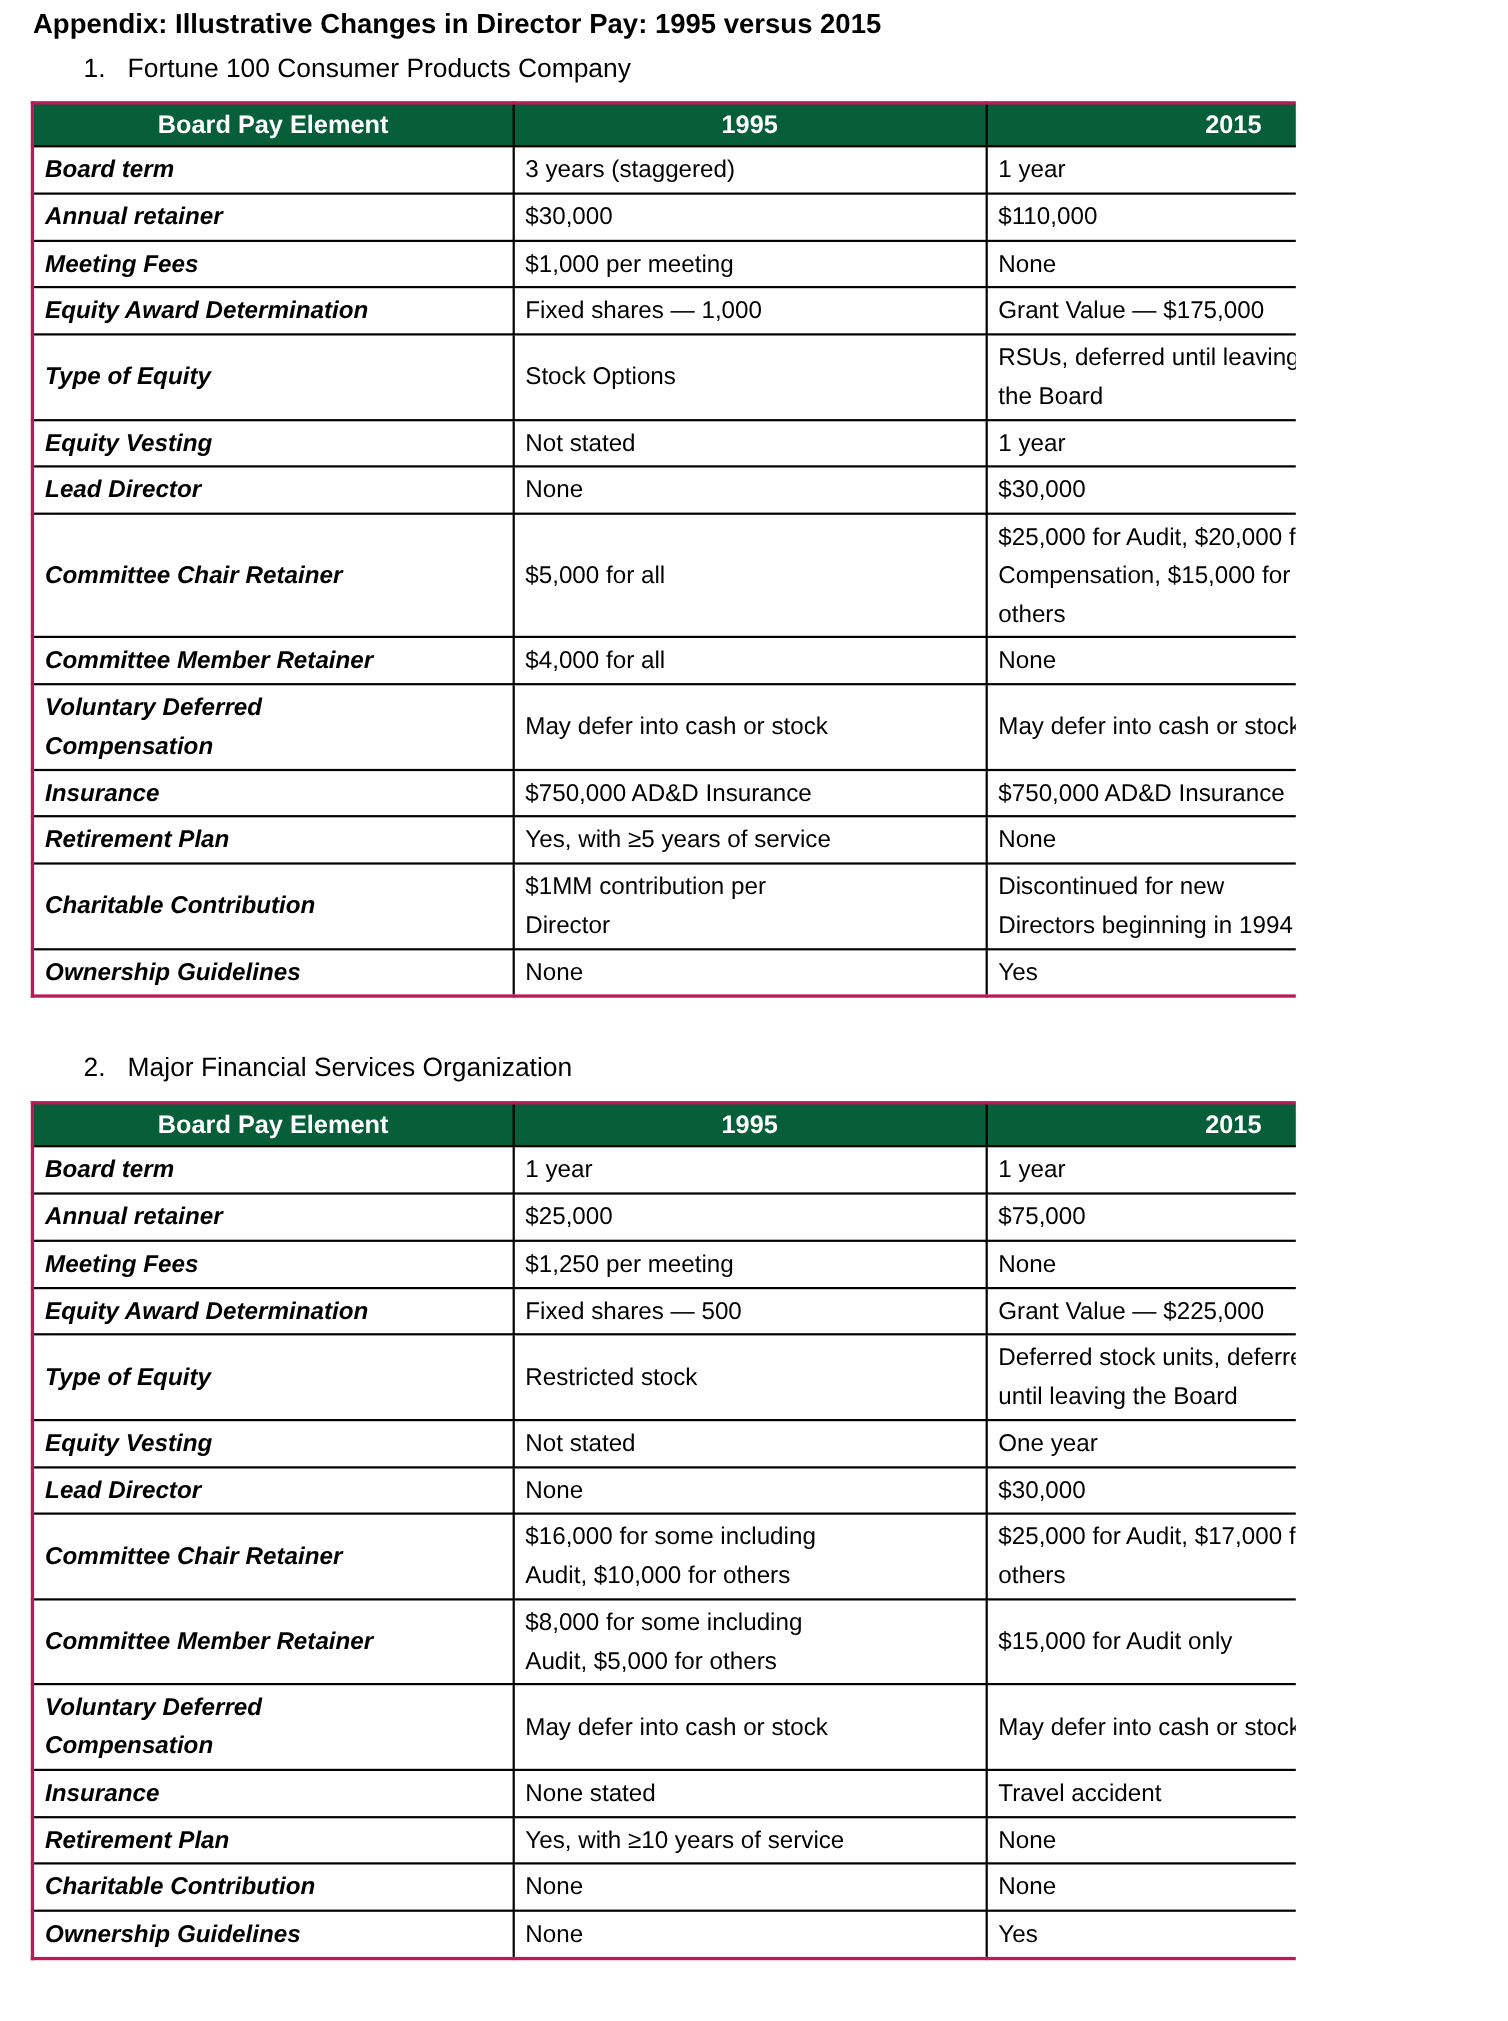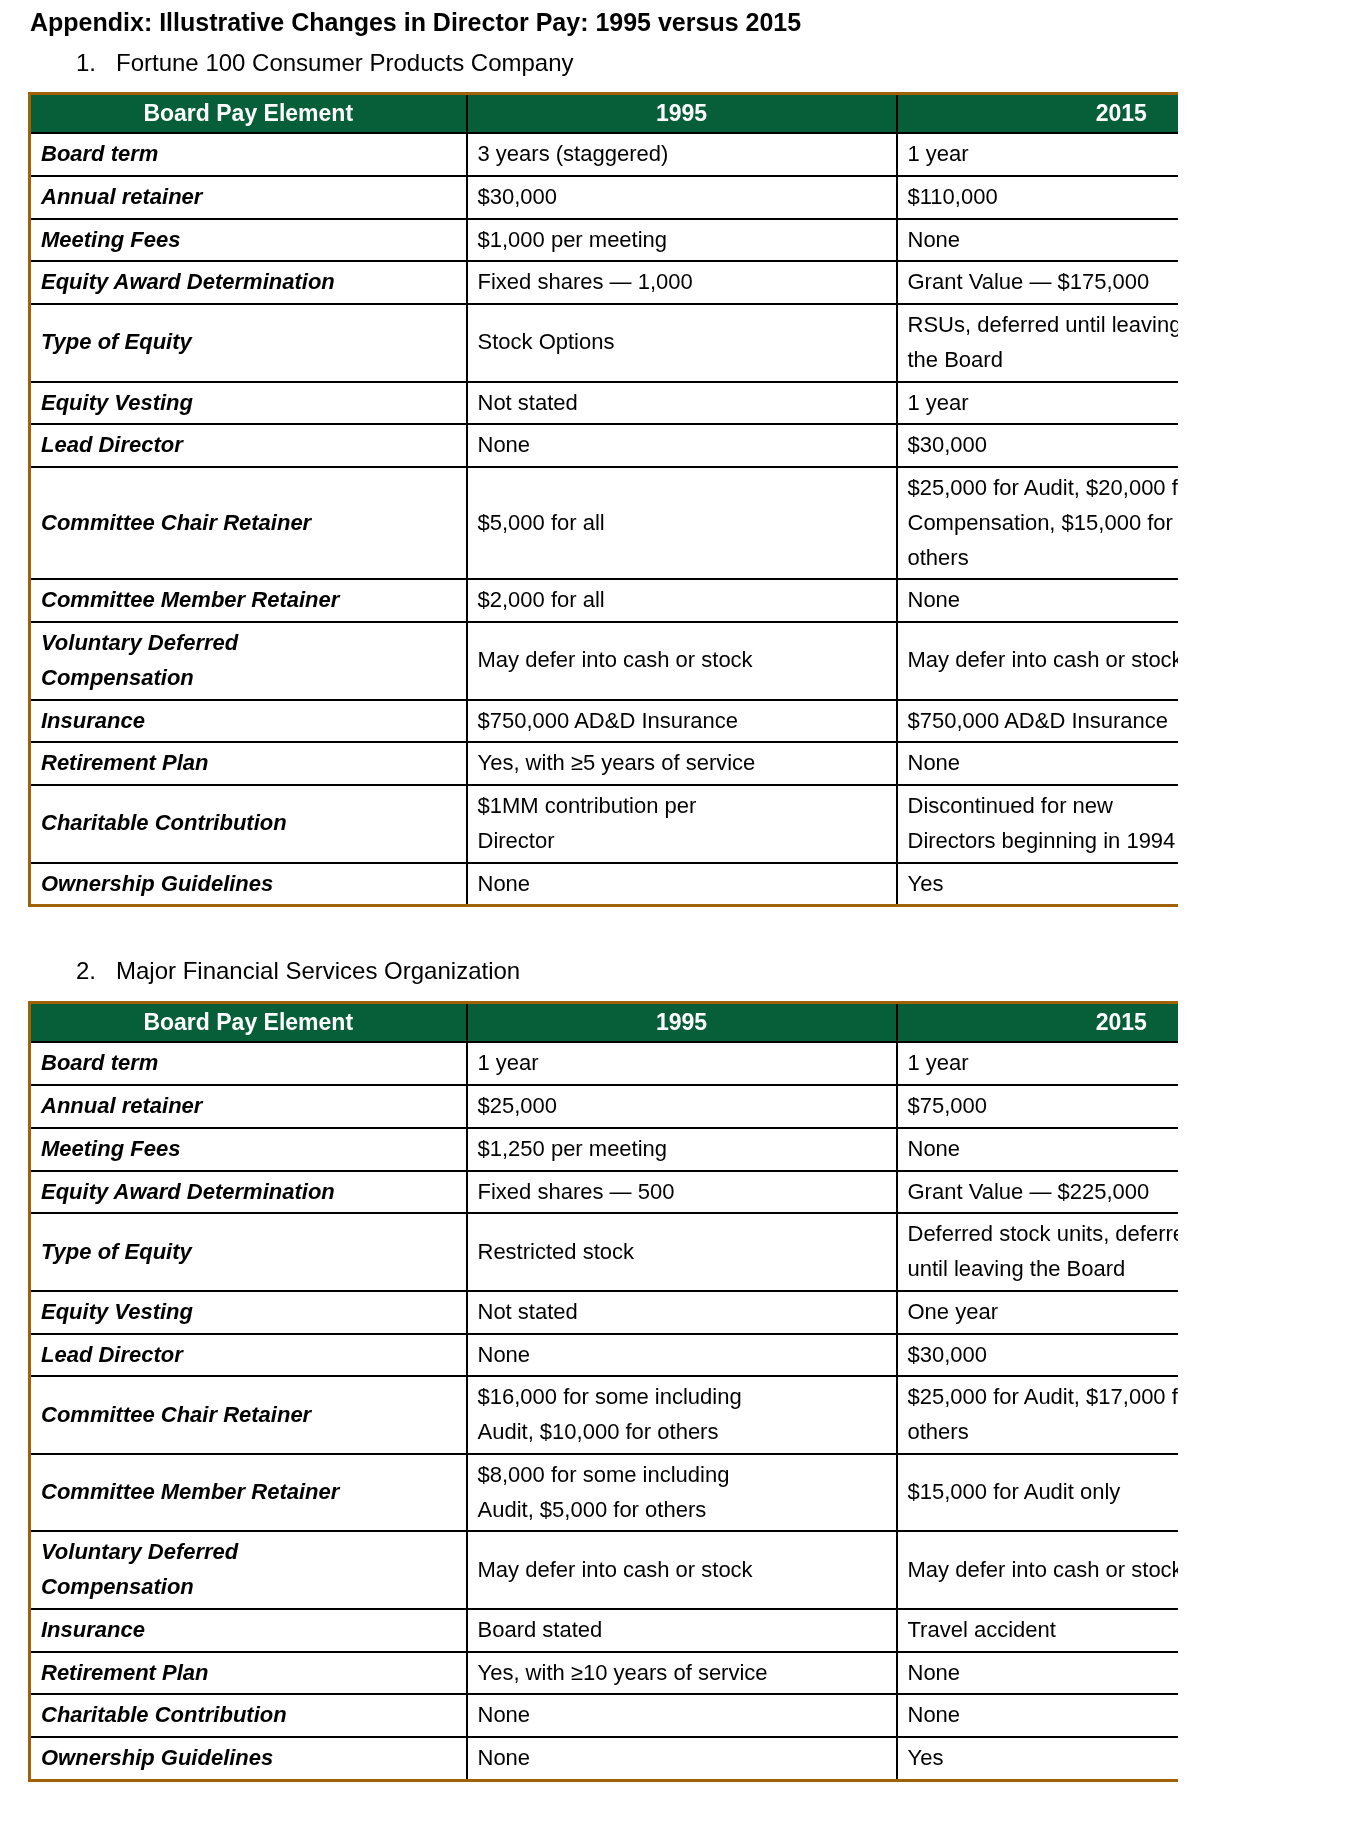--- a/index.html
+++ b/index.html
@@ -35,21 +35,21 @@
     flex: 0 0 40px;
   }
   .heading-2 {
     margin-top: 50px;
     margin-bottom: 16px;
   }
   table.pay-table {
     width: 1317px;
     border-collapse: collapse;
     table-layout: fixed;
-    border: 3px solid #a16207;
+    border: 3px solid #be185d;
   }
   table.pay-table th {
     color: #ffffff;
     font-weight: bold;
     font-size: 23px;
     text-align: center;
     padding: 5px 8px;
     border: 2px solid #000;
   }
   table.pay-table td {
@@ -133,21 +133,21 @@
         </tr>
         <tr>
           <td class="label-cell">Committee Chair Retainer</td>
           <td class="value-cell">$5,000 for all</td>
           <td class="value-cell">$25,000 for Audit, $20,000 for
 Compensation, $15,000 for
 others</td>
         </tr>
         <tr>
           <td class="label-cell">Committee Member Retainer</td>
-          <td class="value-cell">$2,000 for all</td>
+          <td class="value-cell">$4,000 for all</td>
           <td class="value-cell">None</td>
         </tr>
         <tr>
           <td class="label-cell">Voluntary Deferred
 Compensation</td>
           <td class="value-cell">May defer into cash or stock</td>
           <td class="value-cell">May defer into cash or stock</td>
         </tr>
         <tr>
           <td class="label-cell">Insurance</td>
@@ -243,21 +243,21 @@
           <td class="value-cell">$15,000 for Audit only</td>
         </tr>
         <tr>
           <td class="label-cell">Voluntary Deferred
 Compensation</td>
           <td class="value-cell">May defer into cash or stock</td>
           <td class="value-cell">May defer into cash or stock</td>
         </tr>
         <tr>
           <td class="label-cell">Insurance</td>
-          <td class="value-cell">Board stated</td>
+          <td class="value-cell">None stated</td>
           <td class="value-cell">Travel accident</td>
         </tr>
         <tr>
           <td class="label-cell">Retirement Plan</td>
           <td class="value-cell">Yes, with ≥10 years of service</td>
           <td class="value-cell">None</td>
         </tr>
         <tr>
           <td class="label-cell">Charitable Contribution</td>
           <td class="value-cell">None</td>

